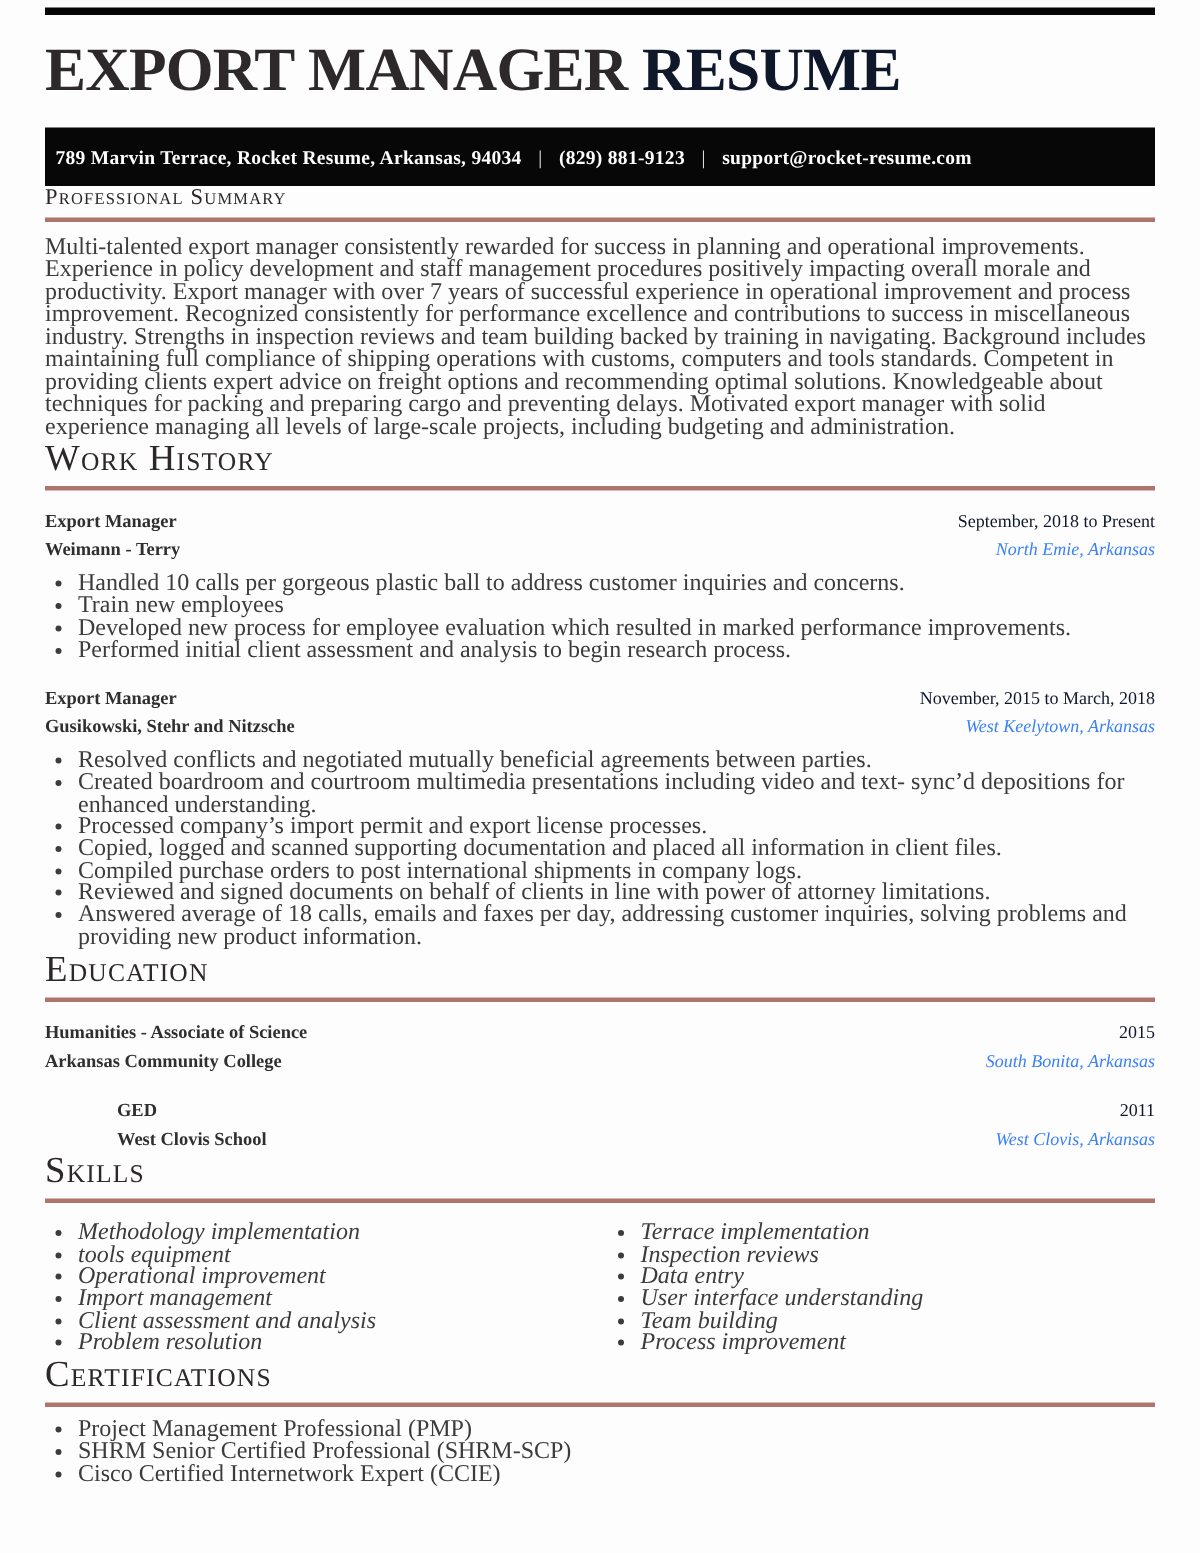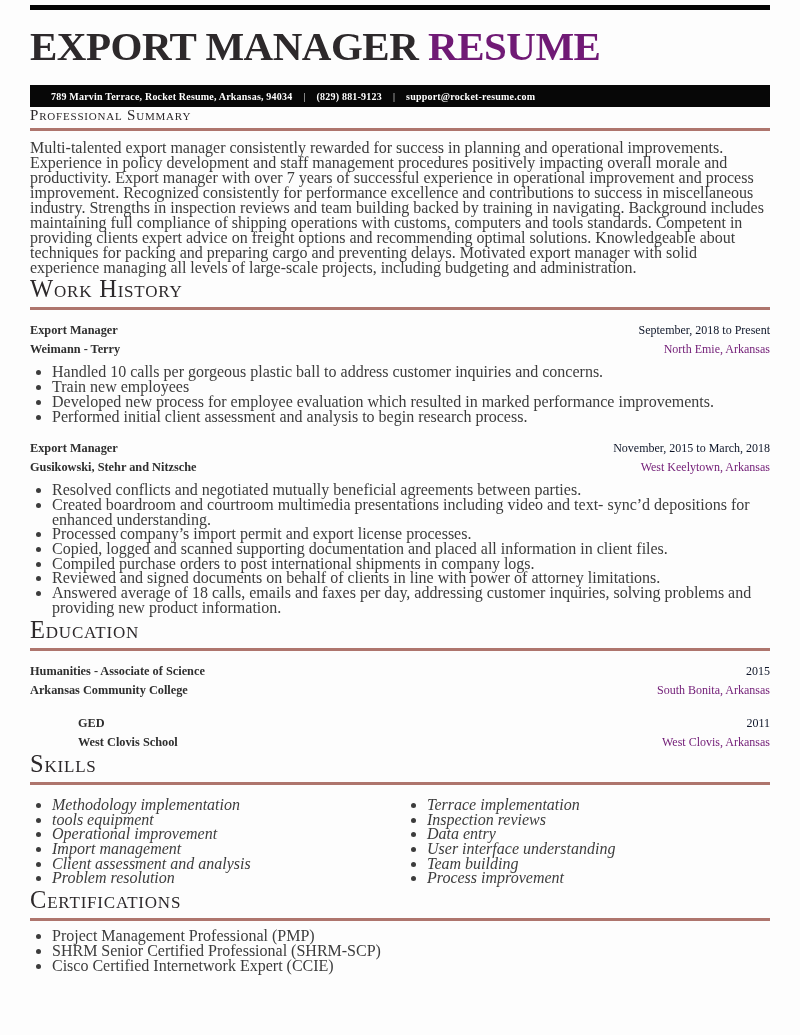--- a/index.html
+++ b/index.html
@@ -21,30 +21,30 @@
   }
   h1.title {
     margin: 14px 0 0 0;
     font-size: 41px;
     line-height: 44px;
     font-weight: bold;
     letter-spacing: -0.5px;
     color: #2d292b;
     white-space: nowrap;
   }
-  h1.title .accent { color: #701a75; }
+  h1.title .accent { color: #0f172a; }
   .contact-bar {
     margin-top: 17px;
-    height: 22px;
+    height: 39px;
     background: #070707;
     color: #ffffff;
     display: flex;
     align-items: center;
-    padding-left: 21px;
-    font-size: 10px;
+    padding-left: 7px;
+    font-size: 13px;
     font-weight: bold;
     letter-spacing: 0.2px;
   }
   .contact-bar .sep {
     margin: 0 11px;
     font-weight: normal;
     color: #e8e8e8;
   }
   h2.section-heading {
     margin: 0;
@@ -76,21 +76,21 @@
     justify-content: space-between;
     align-items: baseline;
   }
   .row + .row { margin-top: 4px; }
   .strong-left {
     font-weight: bold;
     font-size: 12.3px;
     color: #2f2f2f;
   }
   .dates { font-size: 12px; color: #0f172a; }
-  .location { font-size: 12px; color: #701a75; }
+  .location { font-size: 12px; font-style: italic; color: #3b82f6; }
   ul.bullets {
     margin: 8px 0 0 0;
     padding-left: 22px;
     list-style: disc;
   }
   ul.bullets li {
     font-size: 16px;
     line-height: 14.7px;
     color: #3c3c3c;
   }

